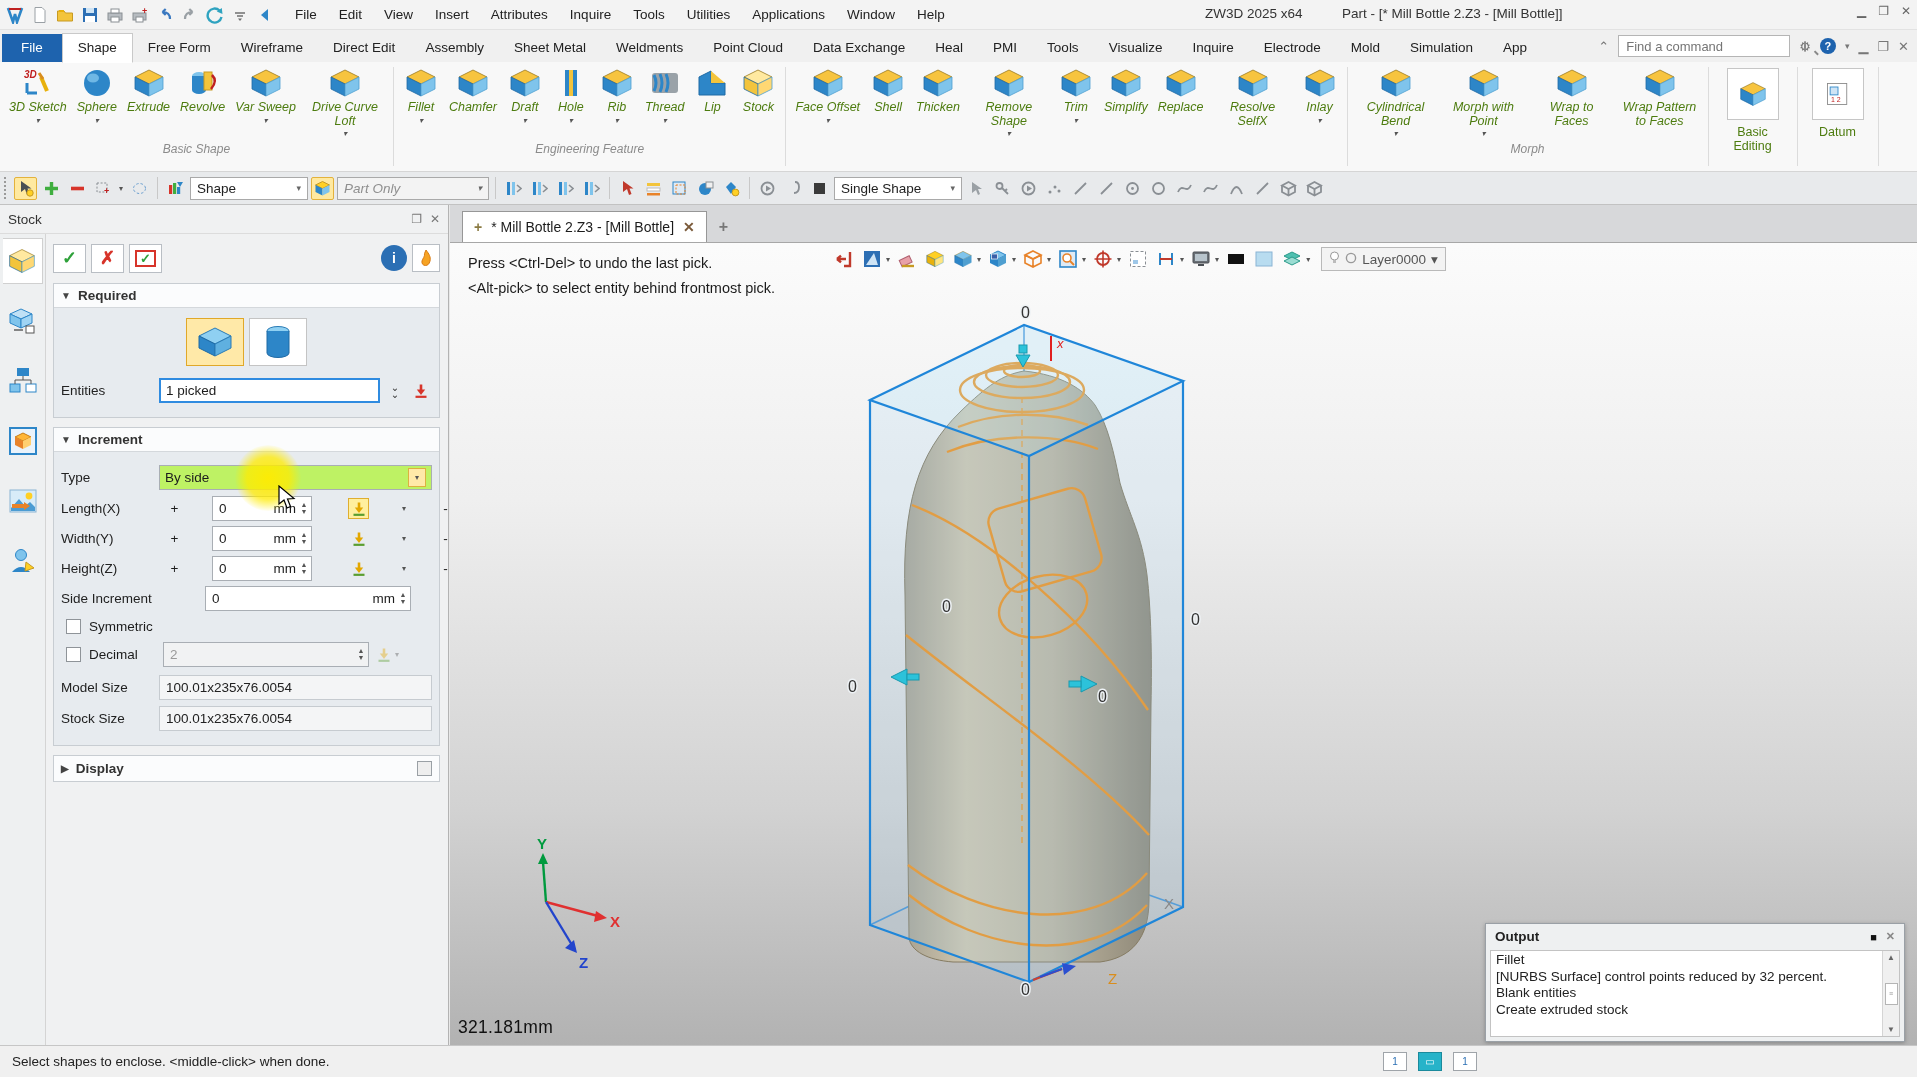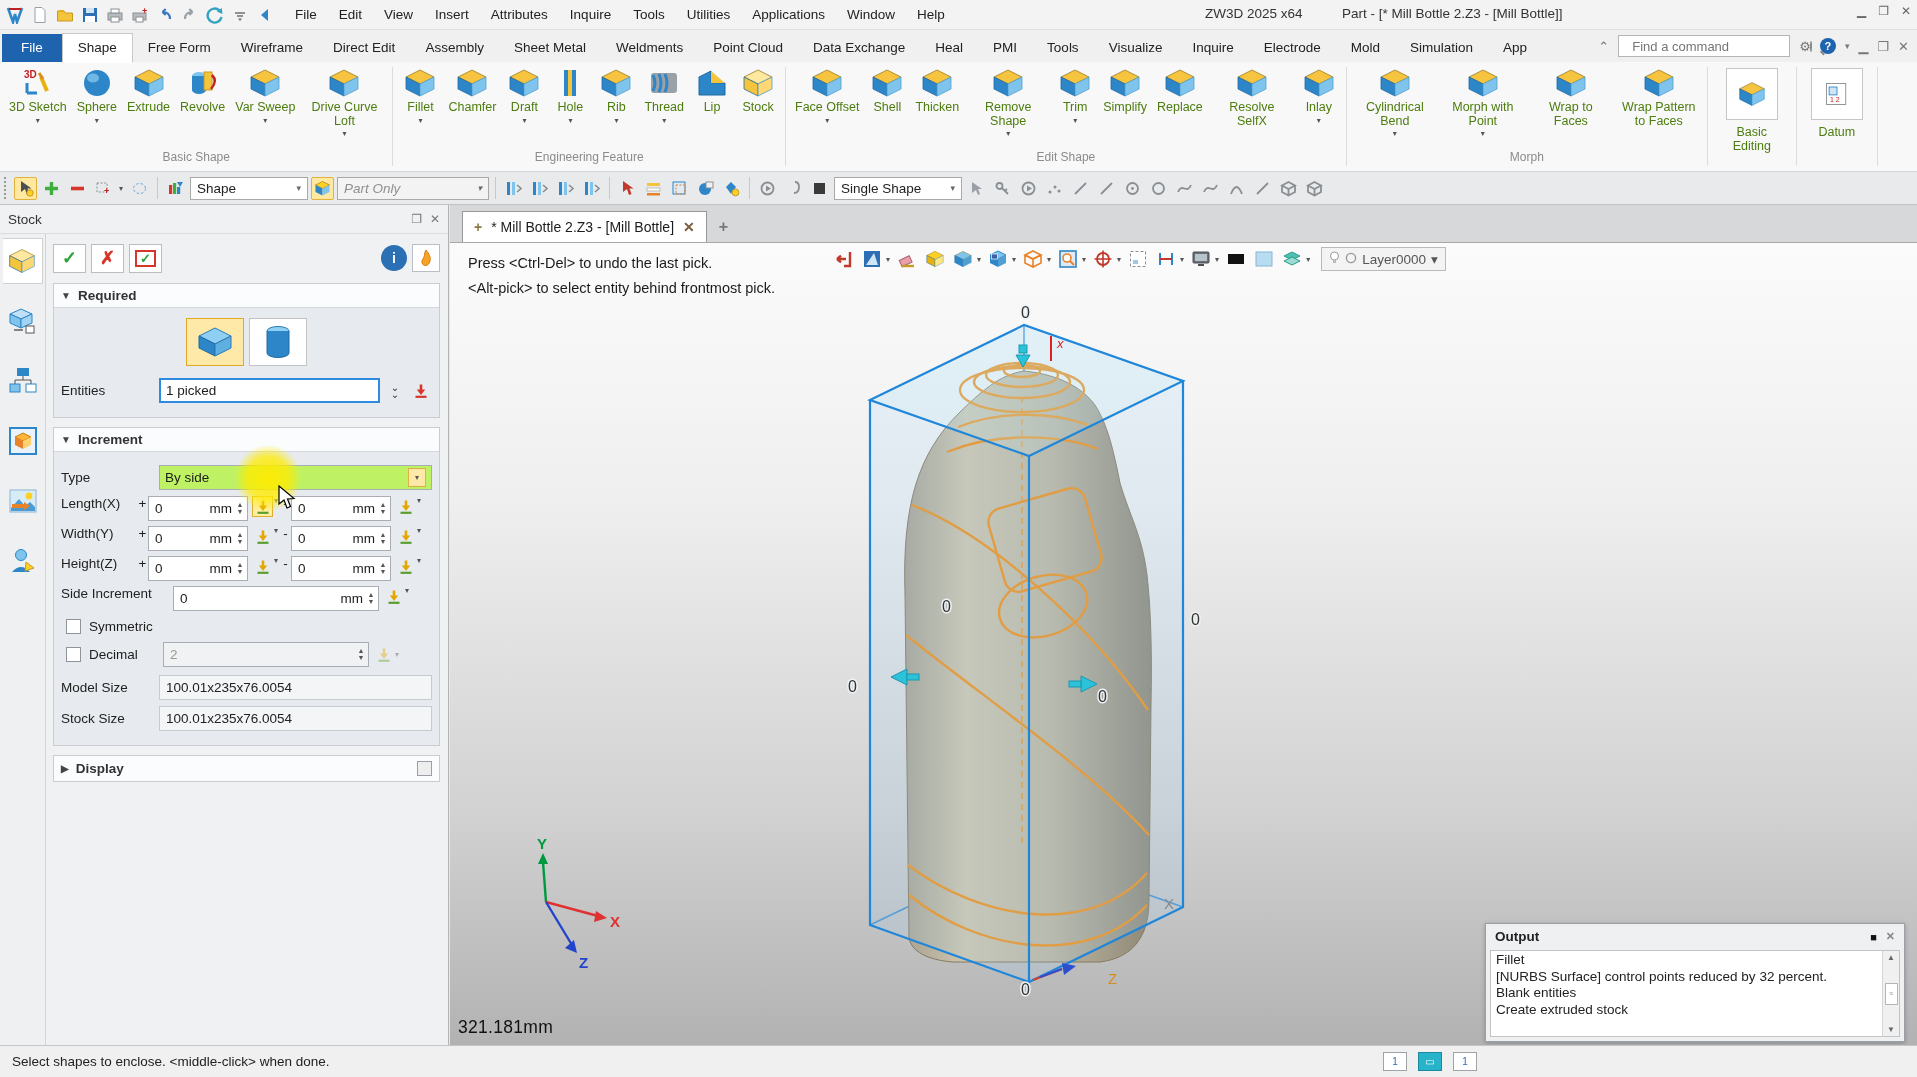--- a/index.html
+++ b/index.html
@@ -15,28 +15,28 @@
   .tb-version{position:absolute;left:1205px;top:6px;color:#333;}
   .tb-doc{position:absolute;left:1342px;top:6px;color:#333;white-space:nowrap;}
   .tb-winbtns{position:absolute;right:6px;top:4px;display:flex;gap:12px;color:#666;font-size:12px;}
 
   
   .tabrow{position:relative;height:32px;background:#f0f0f0;display:flex;align-items:flex-end;padding-left:2px;}
   .rtab{padding:6px 15px 7px;color:#222;cursor:default;}
   .rtab.file{background:#1e63ae;color:#fff;padding:6px 19px 7px;}
   .rtab.active{background:#fff;border:1px solid #c9c9c9;border-bottom:1px solid #fff;margin-bottom:-1px;}
   .tab-right{position:absolute;right:8px;top:5px;display:flex;align-items:center;gap:9px;}
-  .searchbox{width:172px;height:22px;background:#fff;border:1px solid #b5b5b5;display:flex;align-items:center;padding:0 11px;color:#888;}
+  .searchbox{width:172px;height:22px;background:#fff;border:1px solid #b5b5b5;display:flex;align-items:center;padding:0 5px;color:#888;}
   .searchbox input{border:none;outline:none;flex:1;font-size:13px;color:#444;background:transparent;}
   .mini-glyph{color:#777;font-size:13px;}
   .help-badge{width:16px;height:16px;border-radius:50%;background:#1e63ae;color:#fff;font-size:11px;font-weight:bold;display:flex;align-items:center;justify-content:center;}
 
   
   .ribbon{height:110px;background:#f8f8f8;border-bottom:1px solid #d5d5d5;display:flex;align-items:stretch;padding-left:2px;}
-  .rb-group{display:flex;flex-direction:column;padding:1px 2px 4px;}
+  .rb-group{display:flex;flex-direction:column;padding:1px 2px 12px;font-style:italic;}
   .rb-buttons{flex:1;display:flex;align-items:flex-start;}
   .rb-btn{min-width:46px;max-width:88px;display:flex;flex-direction:column;align-items:center;padding:4px 5px 0;cursor:default;}
   .rb-icon{width:34px;height:32px;flex:none;}
   .rb-icon svg{width:100%;height:100%;}
   .lbl{font-size:12.5px;color:#4d7c0f;text-align:center;line-height:1.08;margin-top:2px;min-height:14px;}
   .caret{font-size:8px;color:#555;line-height:8px;margin-top:2px;height:8px;}
   .rb-group-label{font-size:12px;color:#8b8b8b;text-align:center;height:19px;line-height:19px;}
   .rb-divider{width:1px;background:#dcdcdc;margin:5px 2px;}
   .rb-boxed{display:flex;flex-direction:column;align-items:center;padding:6px 12px 0;}
   .boxed-icon{width:52px;height:52px;border:1px solid #c6c6c6;background:#fff;display:flex;align-items:center;justify-content:center;}
@@ -84,21 +84,21 @@
   .etype-btn{width:58px;height:48px;background:#fff;border:1px solid #c4c4c4;display:flex;align-items:center;justify-content:center;}
   .etype-btn.sel{background:#ffe9a8;border:1px solid #e0a829;}
   .etype-btn svg{width:40px;height:36px;}
   .frow{display:flex;align-items:center;margin:6px 0;}
   .flabel{width:98px;color:#222;flex:none;}
   .tinput{flex:1;height:25px;background:#fff;border:1px solid #a9aeb4;display:flex;align-items:center;padding:0 5px;}
   .tinput.sel{border:2px solid #2f8be0;}
   .chev2{width:20px;text-align:center;color:#333;font-size:10px;line-height:7px;margin-left:5px;}
   .pickbtn{width:22px;height:22px;margin-left:5px;display:flex;align-items:center;justify-content:center;}
 
-  .dimrow{display:flex;margin:5px 0;}
+  .dimrow{display:flex;align-items:center;margin:5px 0;gap:32px;}
   .dlabel{width:76px;flex:none;color:#222;}
   .sign{width:11px;text-align:center;flex:none;}
   .numfield{width:100px;height:25px;border:1px solid #a9aeb4;background:#fff;display:flex;align-items:center;padding:0 2px 0 6px;flex:none;}
   .numfield.wide{width:206px;}
   .numfield.dis{background:#f1f2f3;color:#9a9a9a;}
   .numfield .val{flex:1;}
   .unit{margin-right:3px;}
   .spin{display:flex;flex-direction:column;font-size:7px;line-height:6.5px;color:#555;width:10px;text-align:center;}
   .ybtn{width:21px;height:21px;margin-left:4px;display:flex;align-items:center;justify-content:center;border:1px solid transparent;flex:none;}
   .ybtn.hl{background:#ffef9e;border:1px solid #dfae2f;}
@@ -491,21 +491,20 @@
           <div class="rb-btn">
             <div class="rb-icon"><svg viewBox="0 0 34 32">
                 <polygon points="17,3 31,10 17,17 3,10" fill="#f7c43f" stroke="#9a7a20" stroke-width=".8"></polygon>
                 <polygon points="3,10 17,17 17,29 3,22" fill="#2d86c8" stroke="#1f6aa5" stroke-width=".8"></polygon>
                 <polygon points="31,10 17,17 17,29 31,22" fill="#7fc4ec" stroke="#4f9fd0" stroke-width=".8"></polygon>
               </svg></div>
             <div class="lbl">Inlay</div>
             <div class="caret">▾</div>
           </div>
         </div>
-        <div class="rb-group-label">Edit Shape</div>
       </div>
       <div class="rb-divider"></div>
       <div class="rb-group">
         <div class="rb-buttons">
           <div class="rb-btn">
             <div class="rb-icon"><svg viewBox="0 0 34 32">
                 <polygon points="17,3 31,10 17,17 3,10" fill="#f7c43f" stroke="#9a7a20" stroke-width=".8"></polygon>
                 <polygon points="3,10 17,17 17,29 3,22" fill="#2d86c8" stroke="#1f6aa5" stroke-width=".8"></polygon>
                 <polygon points="31,10 17,17 17,29 31,22" fill="#7fc4ec" stroke="#4f9fd0" stroke-width=".8"></polygon>
               </svg></div>

